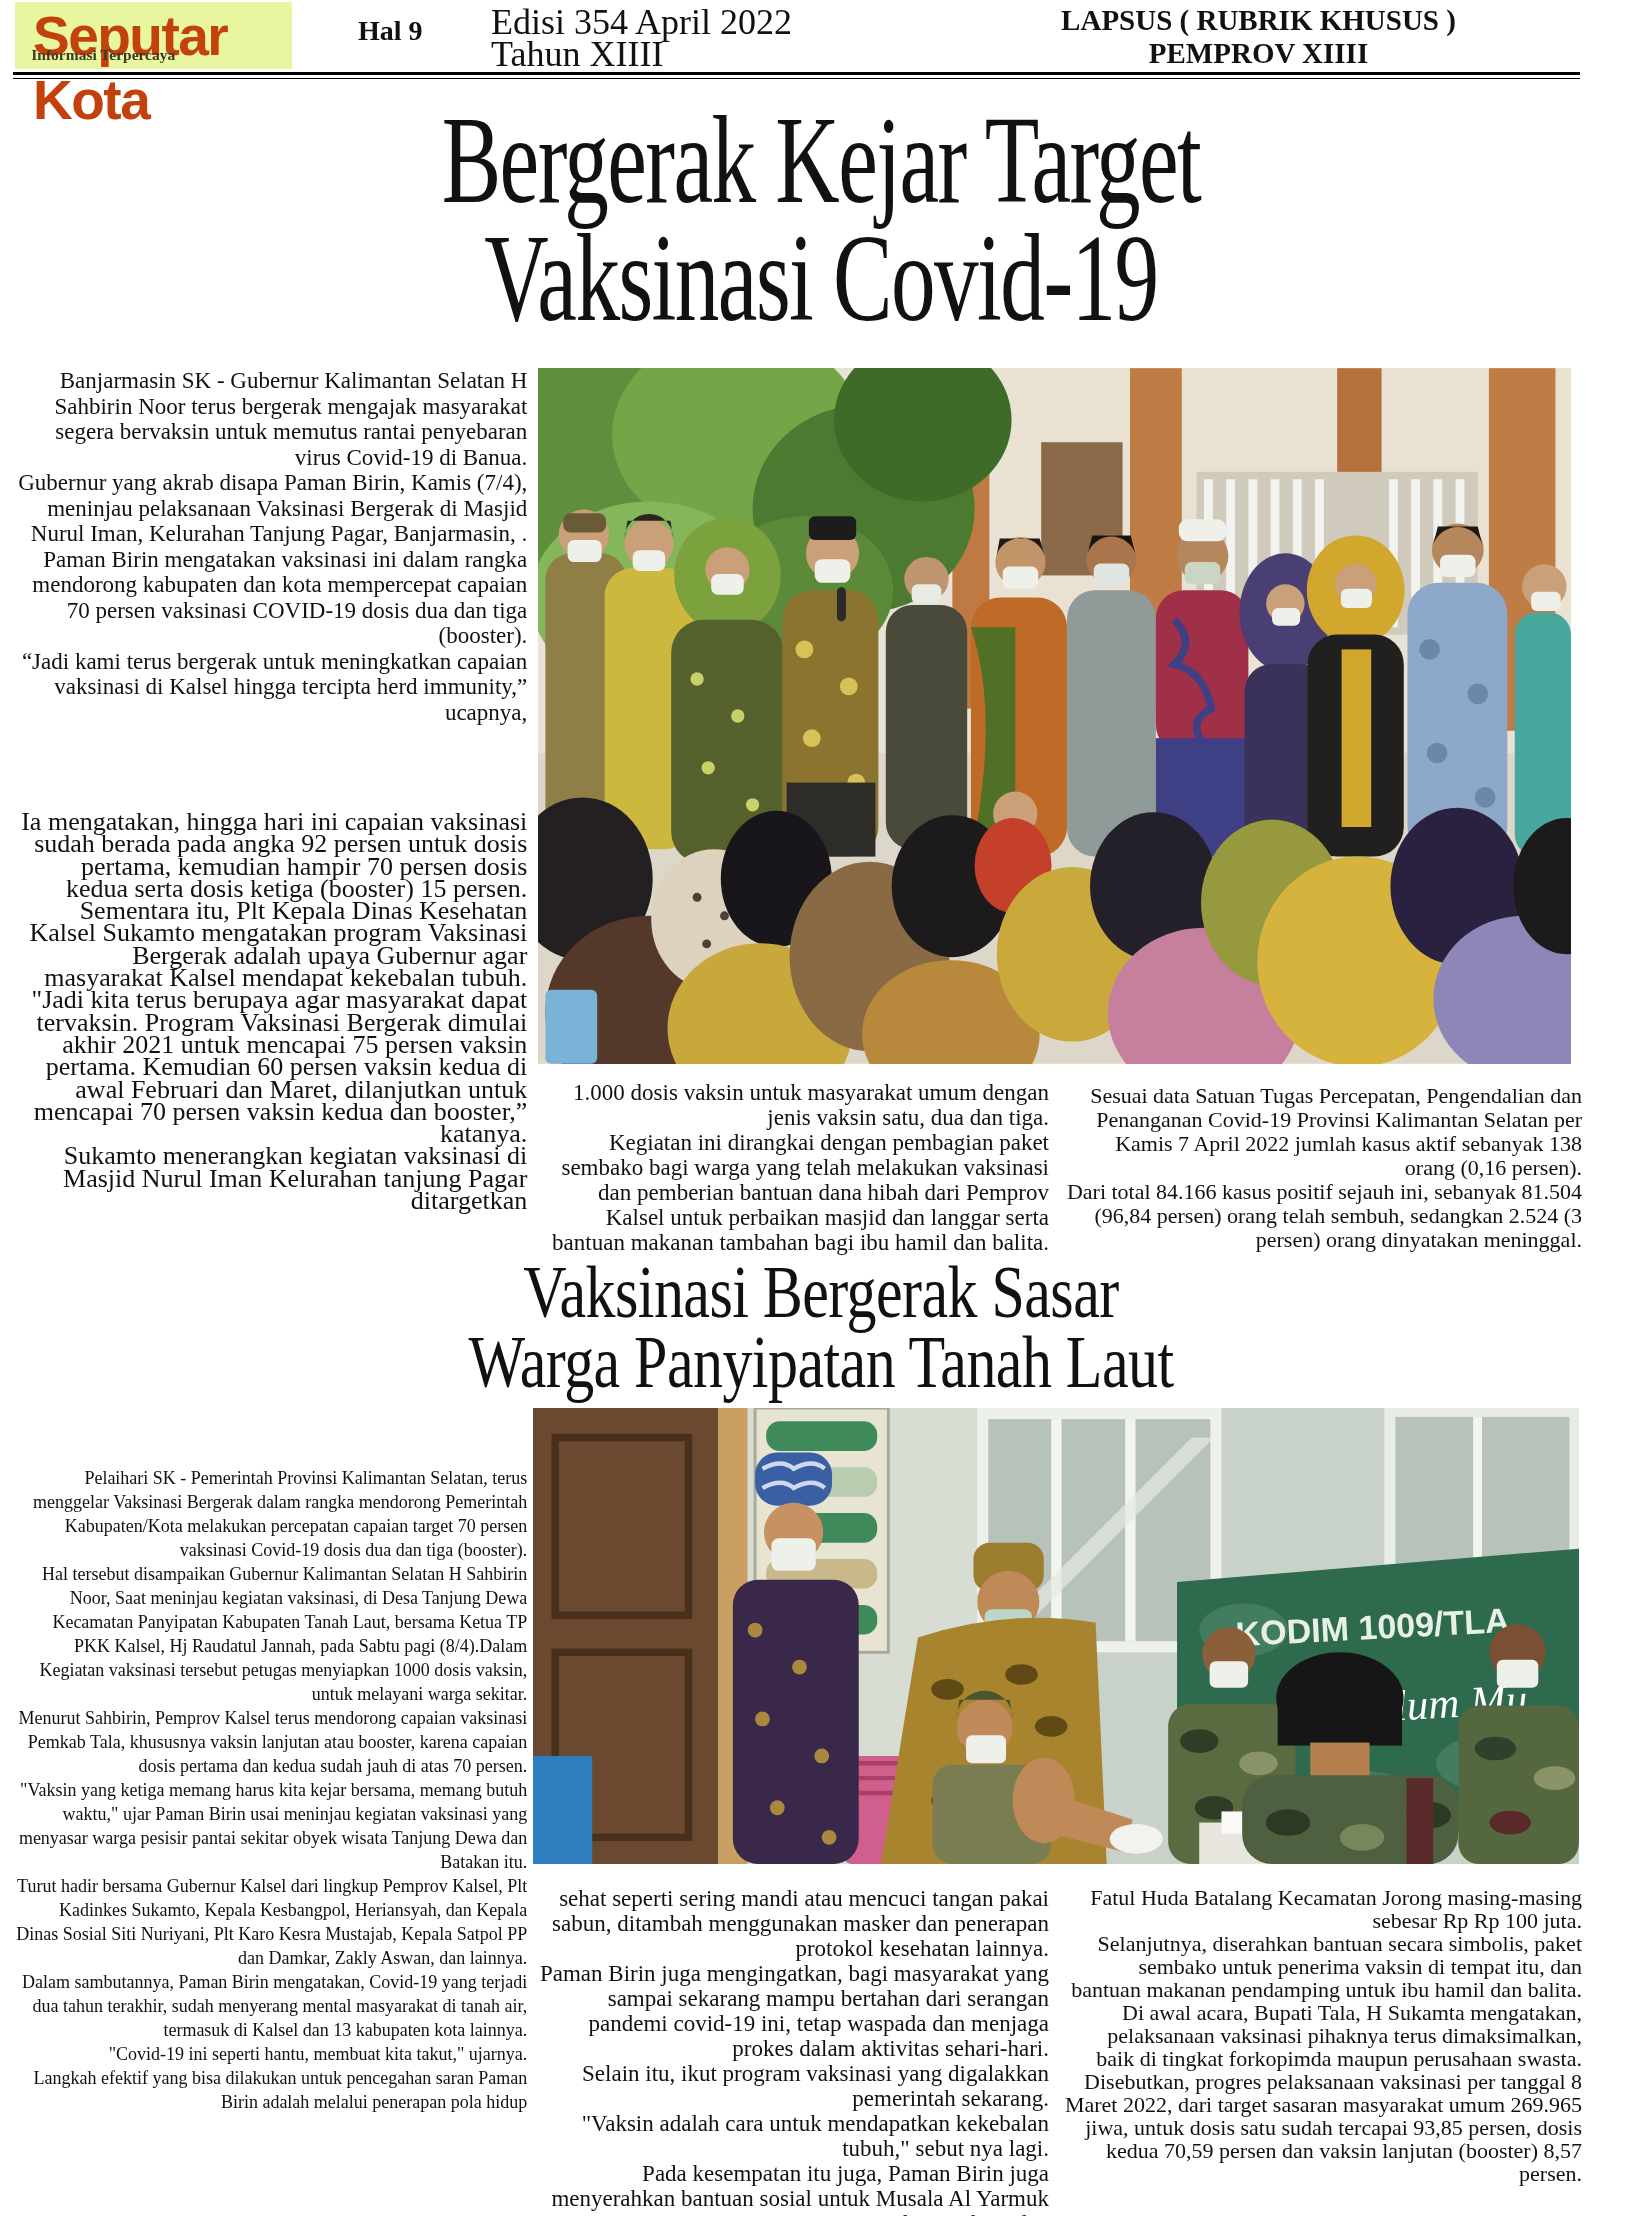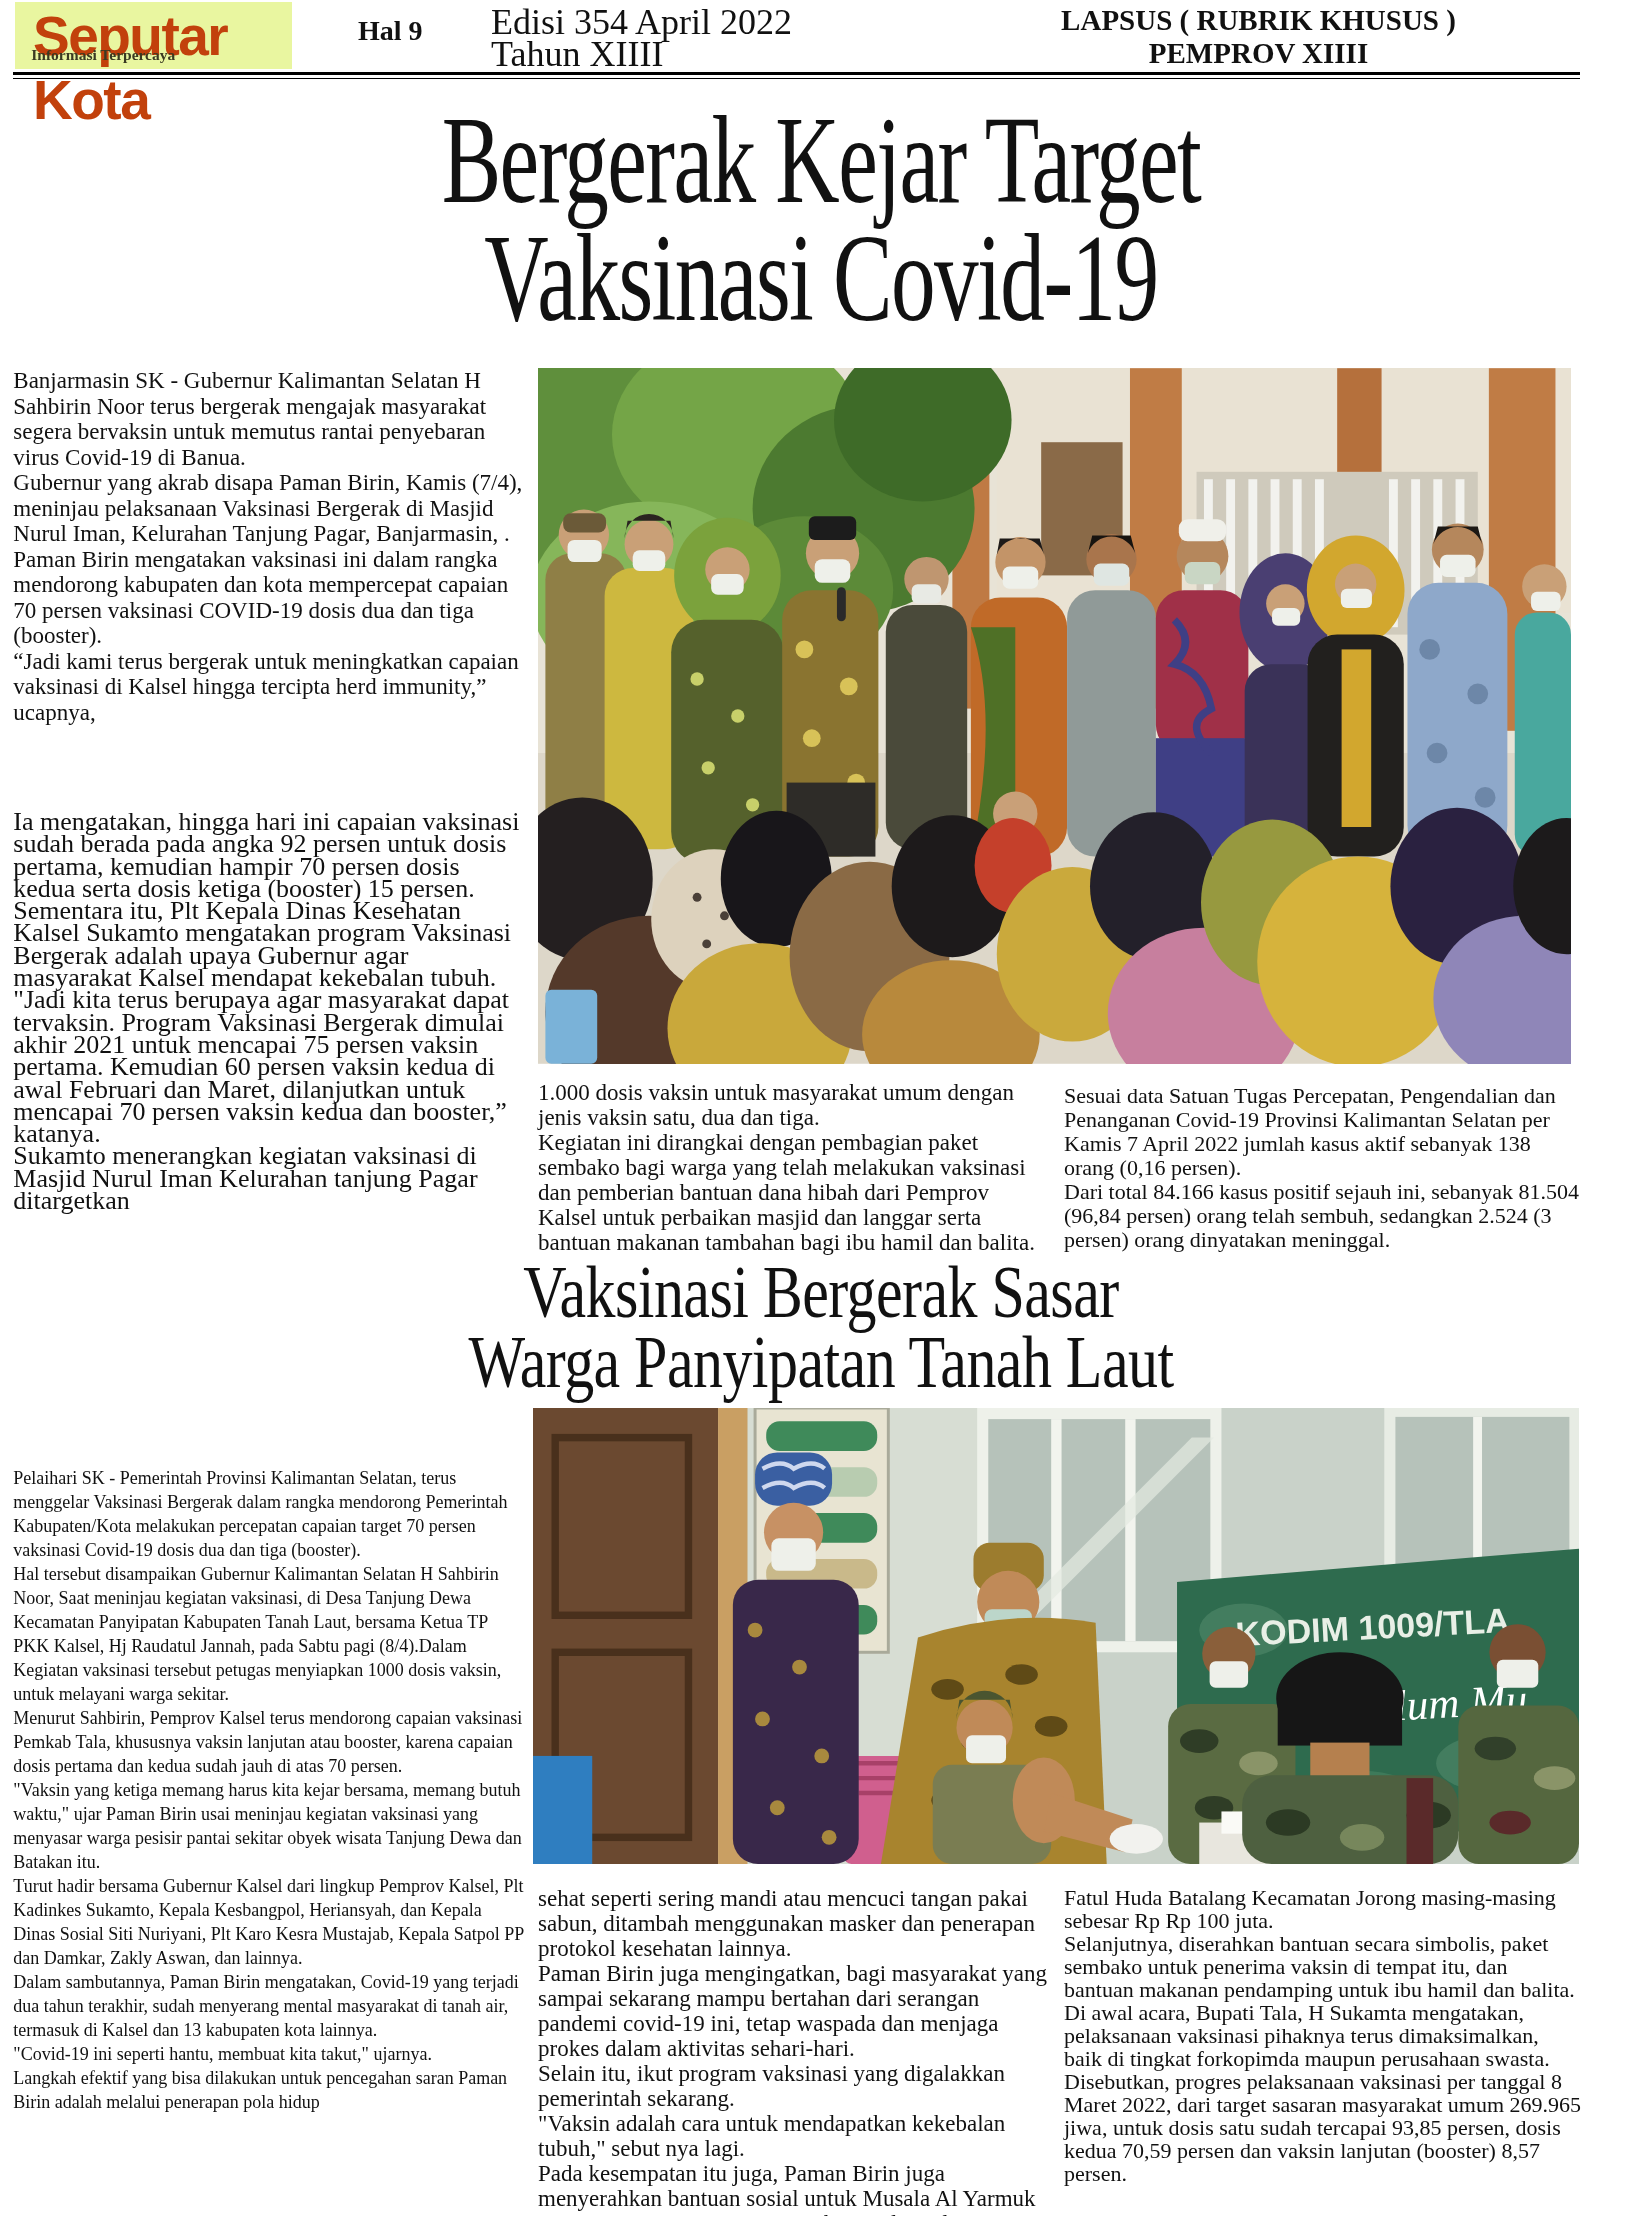--- a/index.html
+++ b/index.html
@@ -14,21 +14,21 @@
   .edition{position:absolute;left:491px;top:6px;font-size:36px;line-height:32px;}
   .rubric{position:absolute;left:1003px;top:4.4px;width:511px;text-align:center;
           font-weight:bold;font-size:29px;line-height:33px;}
   .divider{position:absolute;left:13.3px;top:72px;width:1567px;height:3px;
            border-top:3.7px solid #000;border-bottom:1.5px solid #000;}
   
   .headline{position:absolute;left:22px;width:1598px;text-align:center;transform-origin:50% 50%;}
   .h1a{top:102px;font-size:124px;line-height:118px;transform:scaleX(0.72);letter-spacing:-2.2px;}
   .h2a{top:1257px;font-size:75px;line-height:70px;transform:scaleX(0.80);letter-spacing:-0.7px;}
   
-  .col{position:absolute;text-align:left;}
+  .col{position:absolute;text-align:right;}
   .para{margin:0;padding:0;}
   .c1l{left:13.3px;top:368px;width:514px;font-size:23px;line-height:25.5px;}
   .c1l-b{margin-top:86px;font-size:26px;line-height:22.3px;}
   .c1m{left:538px;top:1080px;width:511px;font-size:23px;line-height:25px;}
   .c1r{left:1064px;top:1084px;width:518px;font-size:22px;line-height:24px;}
   .c2l{left:13.3px;top:1444px;width:514px;font-size:18px;line-height:24px;margin-top:22px;}
   .c2m{left:538px;top:1886px;width:511px;font-size:23px;line-height:25px;}
   .c2r{left:1064px;top:1886px;width:518px;font-size:22px;line-height:23px;}
   .photo{position:absolute;display:block;}
   .ph1{left:538px;top:368px;}

